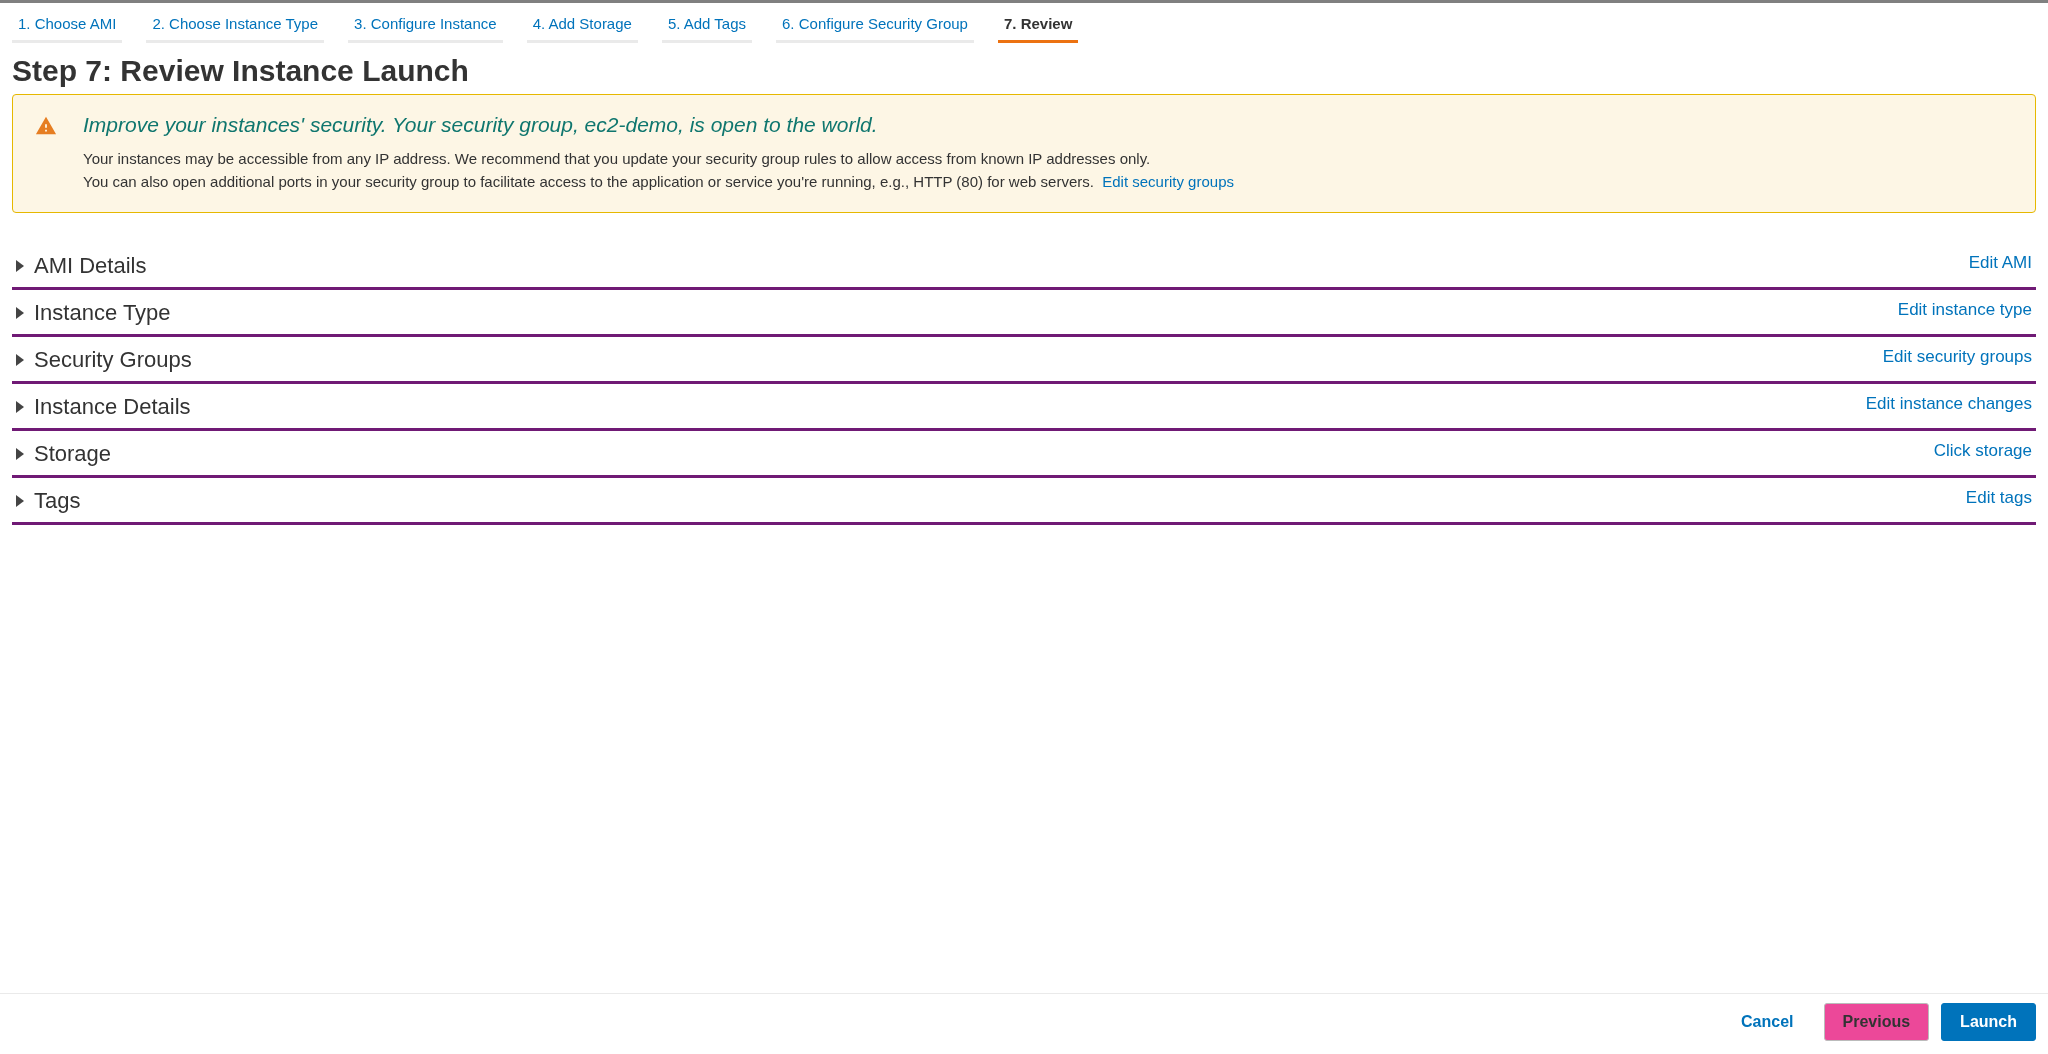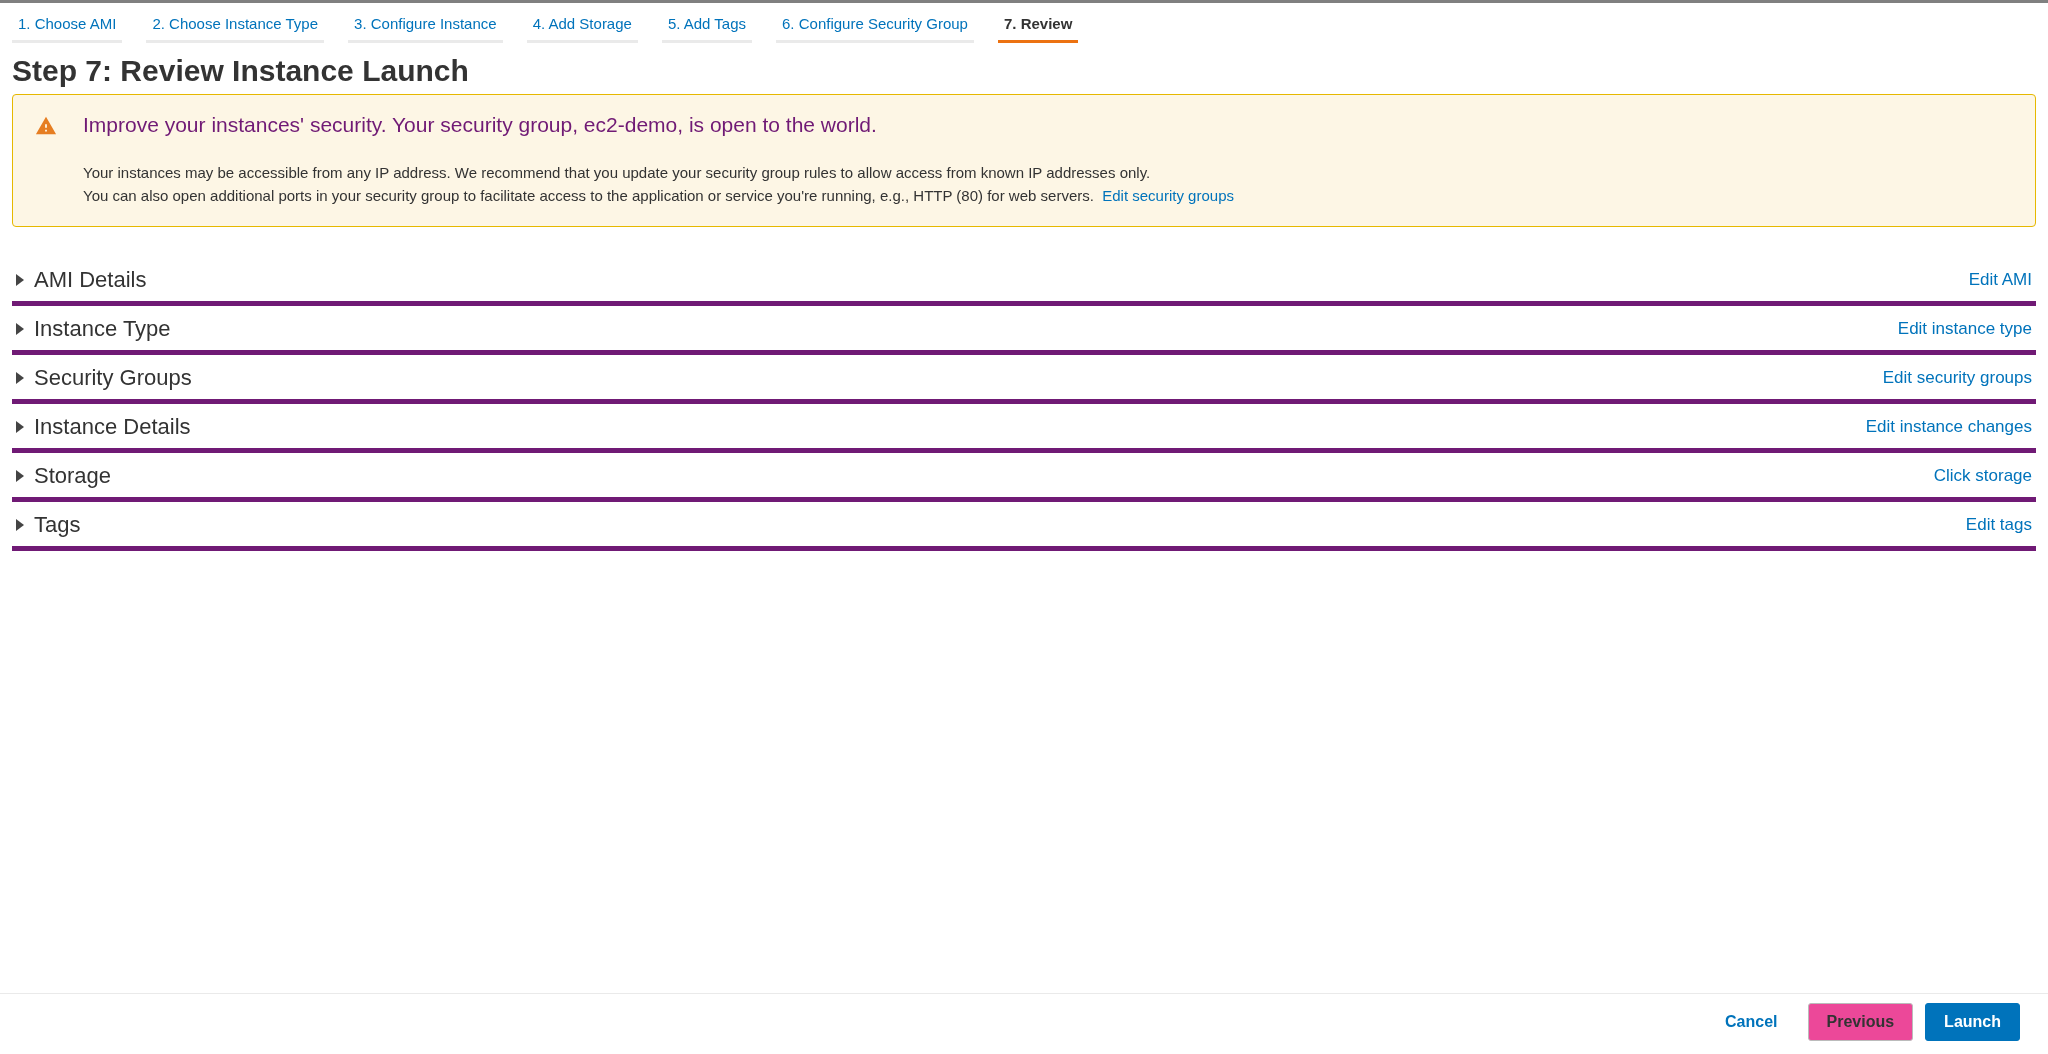--- a/index.html
+++ b/index.html
@@ -68,38 +68,38 @@
       margin-bottom: 30px;
     }
     .warning-icon {
       color: #e67e22;
       flex-shrink: 0;
       margin-top: 2px;
     }
     .warning-title {
       font-size: 21px;
       font-weight: 400;
-      color: #701a75;
-      margin-bottom: 24px;
+      color: #0f766e;
+      margin-bottom: 10px;
+      font-style: italic;
     }
     .warning-text {
       font-size: 15px;
       color: #333;
       line-height: 1.55;
     }
     .inline-link {
       color: #0073bb;
       cursor: pointer;
     }
     
     .section-row {
       display: flex;
       justify-content: space-between;
-      align-items: center;
-      border-bottom: 5px solid #701a75;
+      border-bottom: 3px solid #701a75;
       padding: 10px 4px 8px 4px;
     }
     .section-left {
       display: flex;
       align-items: center;
       gap: 10px;
     }
     .disclosure {
       width: 0;
       height: 0;
@@ -122,21 +122,21 @@
     .footer-line {
       position: fixed;
       left: 0;
       right: 0;
       bottom: 60px;
       border-top: 1px solid #eaeaea;
     }
     .footer-actions {
       position: fixed;
       bottom: 13px;
-      right: 28px;
+      right: 12px;
       display: flex;
       gap: 12px;
       align-items: center;
     }
     .btn {
       font-size: 16px;
       padding: 9px 18px;
       border-radius: 3px;
       cursor: pointer;
       border: 1px solid transparent;

